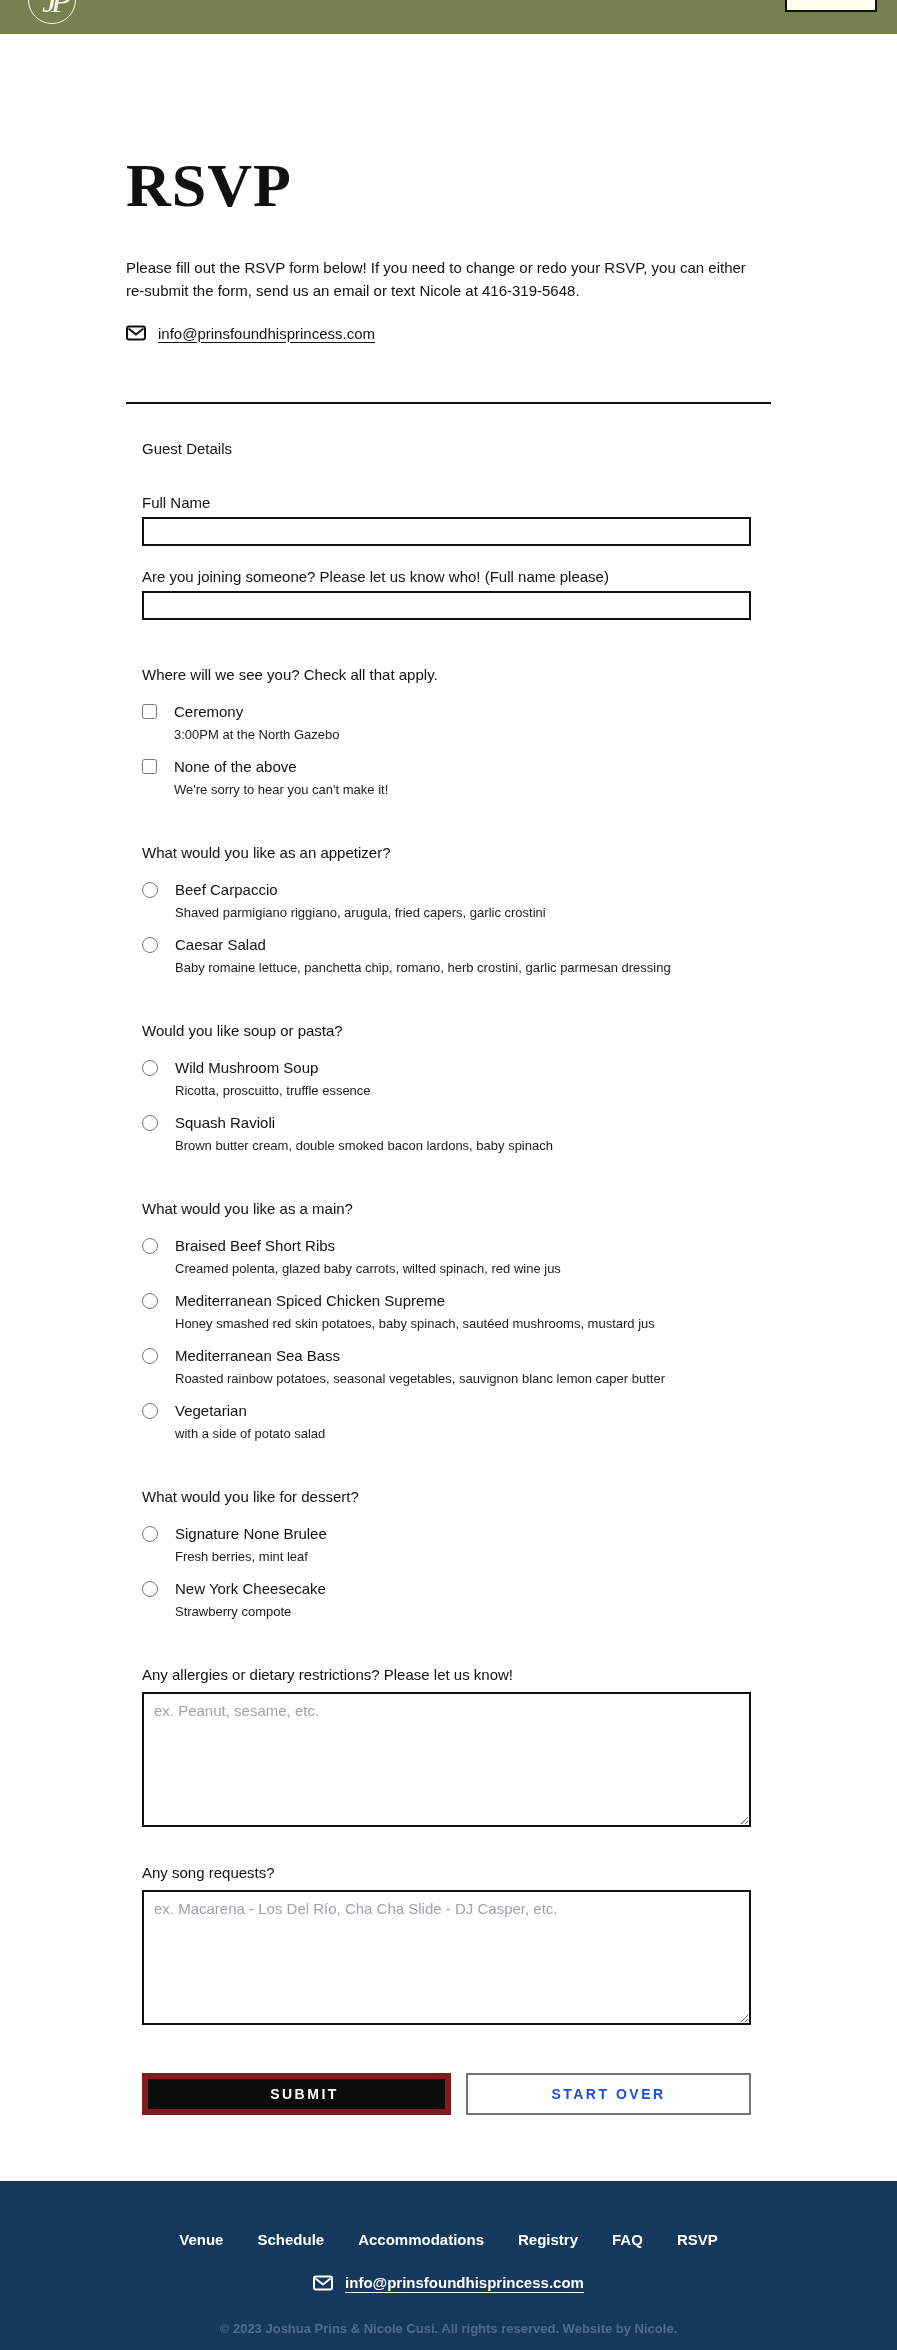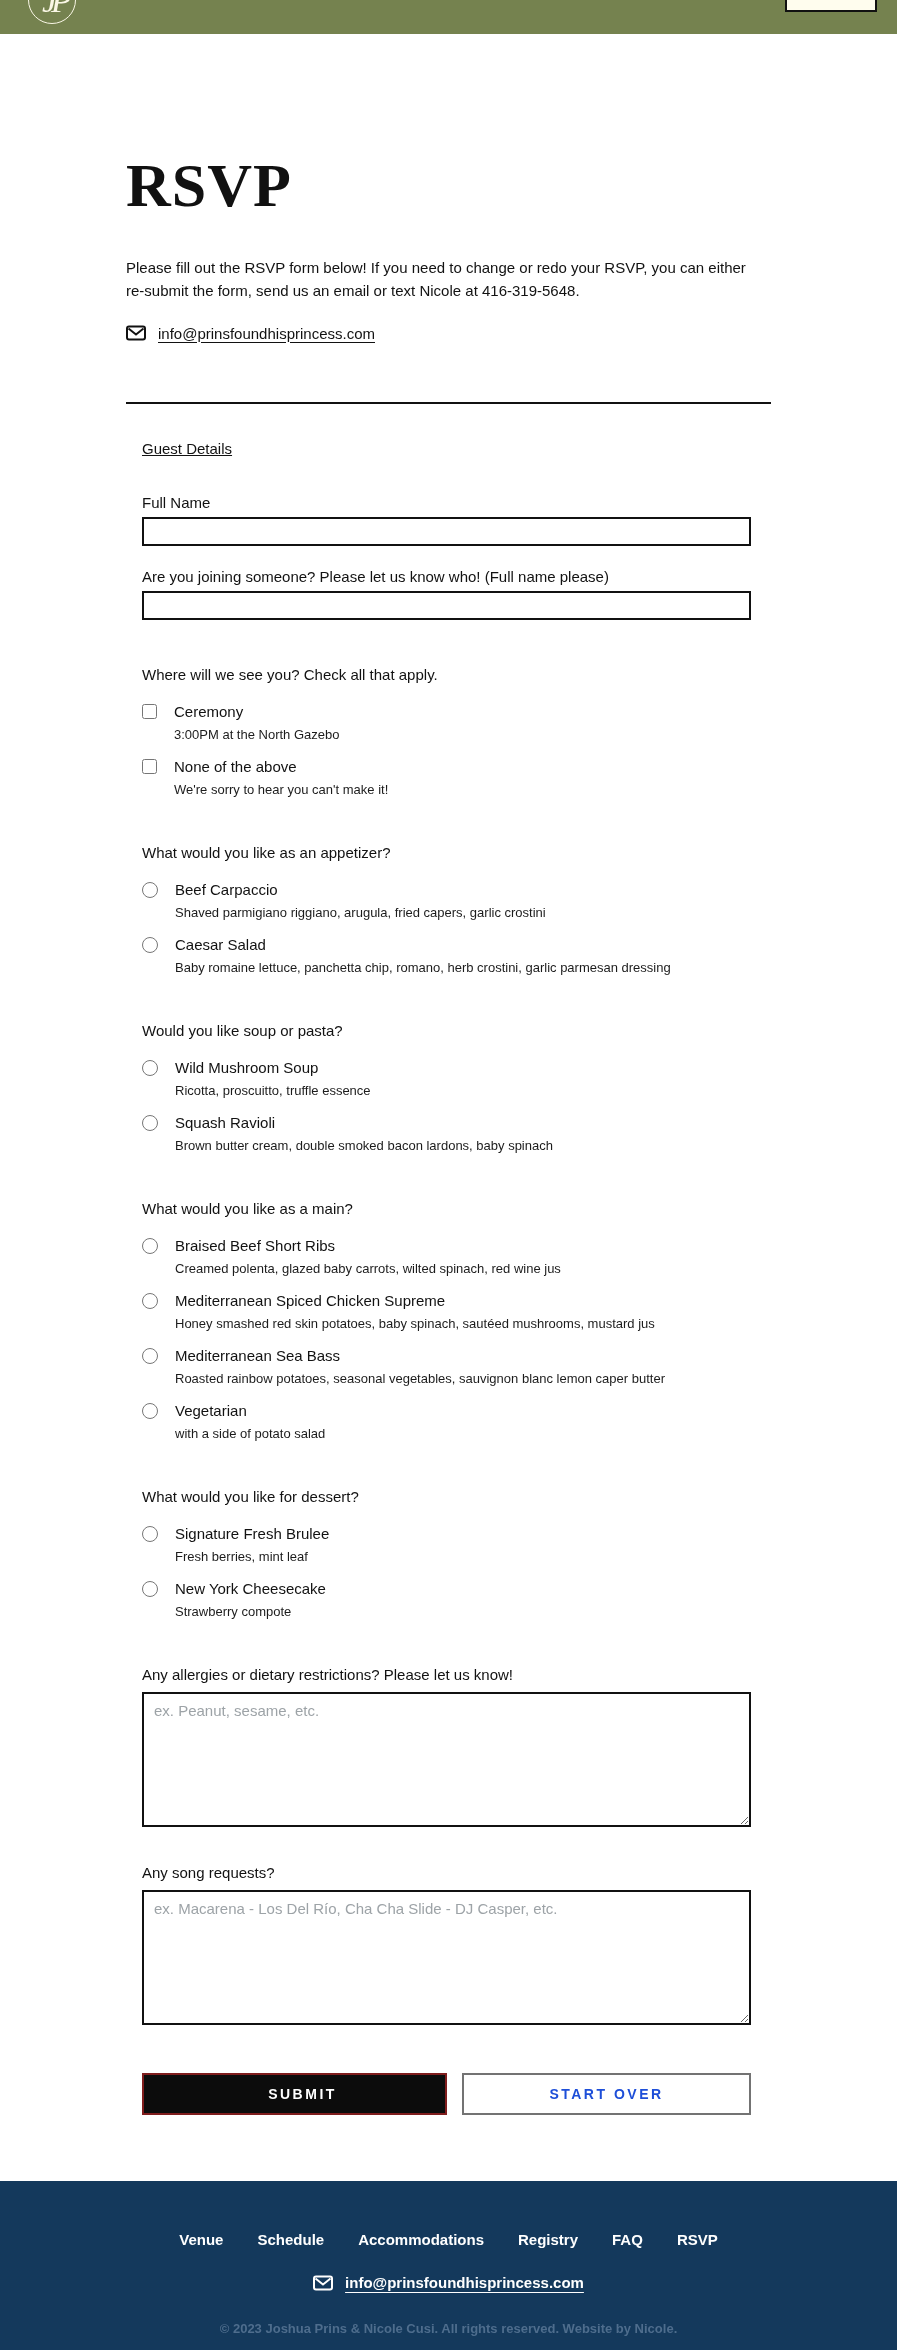--- a/index.html
+++ b/index.html
@@ -81,21 +81,21 @@
   .mail-icon { display: inline-flex; }
 
   .divider {
     margin-top: 57px;
     border: none;
     border-top: 2px solid #111111;
   }
 
   
   .rsvp-form { padding: 0 20px 0 16px; }
-  .section-title { margin-top: 36px; font-size: 15px; text-decoration: underline; }
+  .section-title { margin-top: 36px; font-size: 15px; }
 
   .field-label { display: block; margin-top: 37px; font-size: 15px; }
   .field-label.tight { margin-top: 22px; }
   .text-input {
     display: block;
     width: 100%;
     height: 29px;
     margin-top: 6px;
     border: 2px solid #111111;
     background: #ffffff;
@@ -148,21 +148,21 @@
   .btn-row { display: flex; gap: 15px; margin-top: 48px; }
   .btn {
     flex: 1;
     height: 42px;
     font-family: inherit;
     font-size: 14px;
     font-weight: 700;
     letter-spacing: 2.5px;
     cursor: pointer;
   }
-  .btn-primary { background: #0c0c0c; color: #ffffff; border: 2px solid #7f1d1d; padding-left: 16px; }
+  .btn-primary { background: #0c0c0c; color: #ffffff; border: 6px solid #7f1d1d; padding-left: 16px; }
   .btn-secondary { background: #ffffff; color: #1d4ed8; border: 2px solid #737373; }
 
   .bottom-space { height: 66px; }
 
   
   .footer {
     background: #14395C;
     height: 193px;
     padding-top: 50px;
     text-align: center;
@@ -331,21 +331,21 @@
         </label>
       </div>
     </div>
 
     <div class="question-group">
       <p class="question">What would you like for dessert?</p>
       <div class="options">
         <label class="option">
           <input type="radio" name="dessert" style="">
           <span class="option-text">
-            <span class="option-label">Signature Fresh Brulee</span>
+            <span class="option-label">Signature None Brulee</span>
             <span class="option-detail">Fresh berries, mint leaf</span>
           </span>
         </label>
         <label class="option">
           <input type="radio" name="dessert" style="">
           <span class="option-text">
             <span class="option-label">New York Cheesecake</span>
             <span class="option-detail">Strawberry compote</span>
           </span>
         </label>

